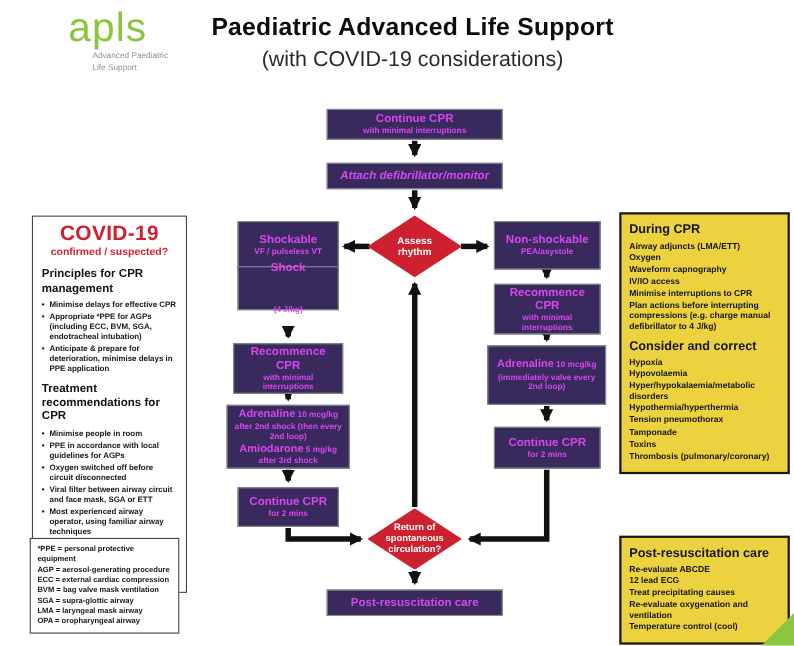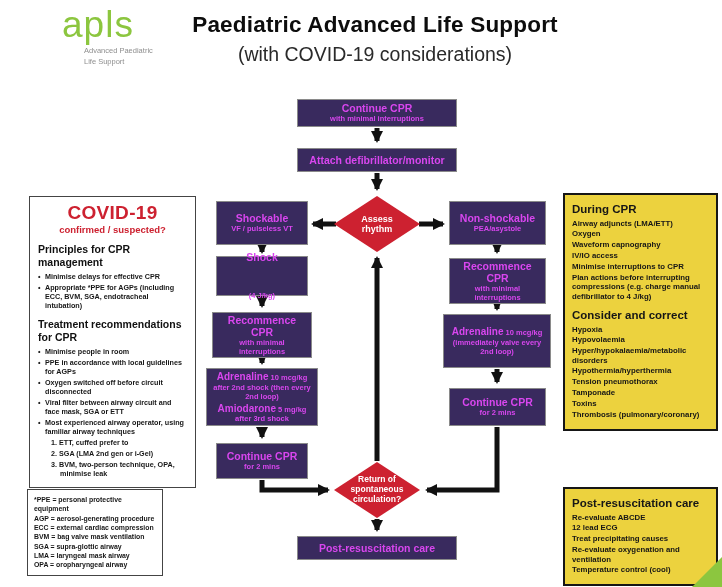--- a/index.html
+++ b/index.html
@@ -29,21 +29,21 @@
   .drug-note{font-size:7.5px;font-weight:700;line-height:1.2;}
   .diamond{
     position:absolute;background:#cd2130;color:#fff;font-weight:700;text-align:center;
     clip-path:polygon(50% 0,100% 50%,50% 100%,0 50%);
     display:flex;align-items:center;justify-content:center;line-height:1.15;
   }
   .diamond-text{display:inline-block;}
   .connectors{position:absolute;left:0;top:0;pointer-events:none;}
   
   .covid-panel{
-    position:absolute;left:29px;top:196px;width:167px;background:#fff;
+    position:absolute;left:29px;top:196px;width:141px;background:#fff;
     border:1px solid #444;padding:6px 8px 7px 8px;color:#161616;
   }
   .covid-title{font-size:19px;font-weight:700;color:#cd2130;text-align:center;letter-spacing:0.3px;line-height:1;}
   .covid-sub{font-size:9.5px;font-weight:700;color:#cd2130;text-align:center;margin-top:2px;}
   .panel-heading{font-size:10.5px;font-weight:700;color:#111;margin-top:8px;line-height:1.2;}
   .bullets{margin:4px 0 0 0;padding:0;list-style:none;font-size:7.2px;font-weight:700;line-height:1.25;}
   .bullet{position:relative;padding-left:7px;margin:2px 0;}
   .bullet::before{content:"\2022";position:absolute;left:0;}
   .numbered{list-style:none;padding-left:22px;text-indent:-9px;margin:2px 0;}
   .abbrev-box{
@@ -102,32 +102,32 @@
   </div>
   <div class="title-block">
     <div class="main-title">Paediatric Advanced Life Support</div>
     <div class="sub-title">(with COVID-19 considerations)</div>
   </div>
 
   <div class="pbox" style="left:297px;top:99px;width:160px;height:28px;">
     <div class="pbox-title">Continue CPR</div>
     <div class="pbox-sub">with minimal interruptions</div>
   </div>
-  <div class="pbox" style="left:297px;top:148px;width:160px;height:24px;">
+  <div class="pbox" style="left:297px;top:148px;width:160px;height:24px;font-style:italic;">
     <div class="pbox-title">Attach defibrillator/monitor</div>
   </div>
   <div class="diamond" style="left:334px;top:196px;width:86px;height:56px;font-size:9px;">
     <span class="diamond-text" style="width:42px;">Assess rhythm</span>
   </div>
 
   <div class="pbox" style="left:216px;top:201px;width:92px;height:44px;">
     <div class="pbox-title">Shockable</div>
     <div class="pbox-sub">VF / pulseless VT</div>
   </div>
-  <div class="pbox" style="left:216px;top:256px;width:92px;height:40px;gap:28px;">
+  <div class="pbox" style="left:216px;top:242px;width:92px;height:40px;gap:28px;">
     <div class="pbox-title">Shock</div>
     <div class="pbox-sub">(4 J/kg)</div>
   </div>
   <div class="pbox" style="left:212px;top:312px;width:100px;height:46px;">
     <div class="pbox-title">Recommence CPR</div>
     <div class="pbox-sub">with minimal interruptions</div>
   </div>
   <div class="pbox" style="left:206px;top:368px;width:112px;height:58px;">
     <div class="drug-line">
       <span class="drug-name">Adrenaline</span>
@@ -172,20 +172,21 @@
     <div class="pbox-title">Post-resuscitation care</div>
   </div>
 
   <div class="covid-panel">
     <div class="covid-title">COVID-19</div>
     <div class="covid-sub">confirmed / suspected?</div>
     <div class="panel-heading">Principles for CPR management</div>
     <ul class="bullets">
         <li class="bullet">Minimise delays for effective CPR</li>
         <li class="bullet">Appropriate *PPE for AGPs (including ECC, BVM, SGA, endotracheal intubation)</li>
+        <li class="bullet">Anticipate &amp; prepare for deterioration, minimise delays in PPE application</li>
       </ul>
     <div class="panel-heading">Treatment recommendations for CPR</div>
     <ul class="bullets">
         <li class="bullet">Minimise people in room</li>
         <li class="bullet">PPE in accordance with local guidelines for AGPs</li>
         <li class="bullet">Oxygen switched off before circuit disconnected</li>
         <li class="bullet">Viral filter between airway circuit and face mask, SGA or ETT</li>
         <li class="bullet">Most experienced airway operator, using familiar airway techniques</li>
       </ul>
     <ul class="bullets" style="margin-top:0;">

